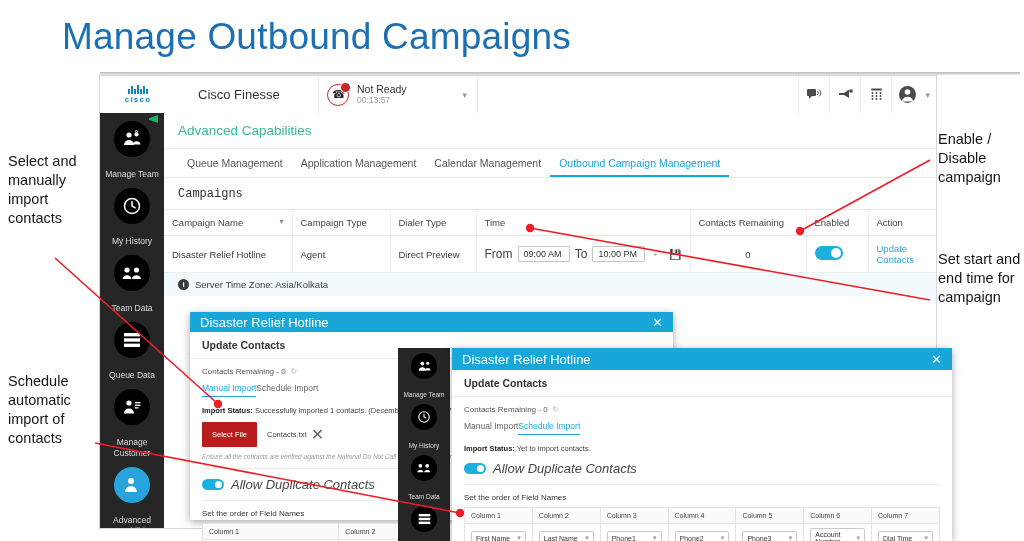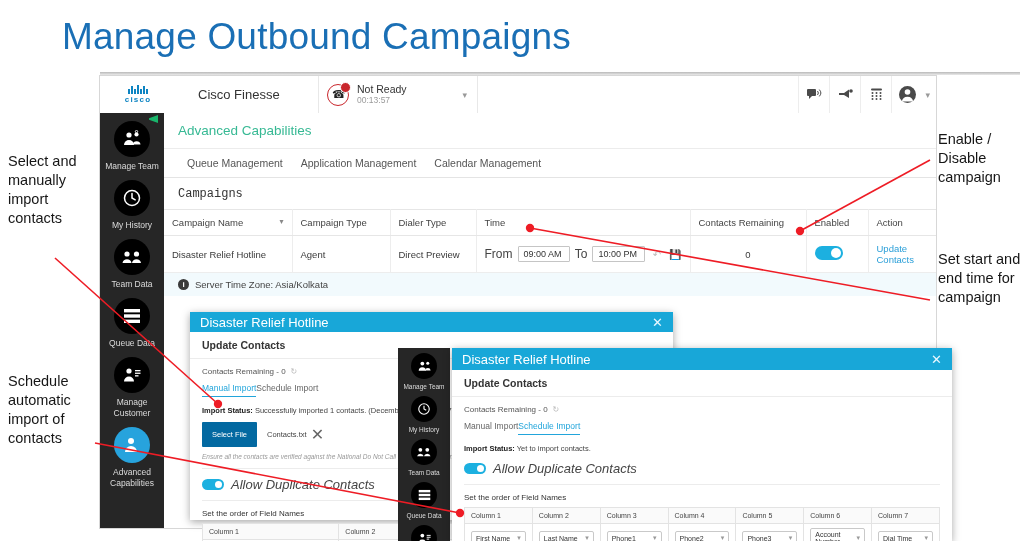--- a/index.html
+++ b/index.html
@@ -86,21 +86,21 @@
   .sb-item{
     display:flex;flex-direction:column;align-items:center;padding-top:8px;position:relative;
   }
   .sb-ic{
     width:36px;height:36px;border-radius:50%;background:#000;
     display:flex;align-items:center;justify-content:center;color:#ffffff;
   }
   .sb-ic.active{background:#27a3dd;}
   .sb-ic svg{display:block;}
   .sb-lbl{
-    font-size:8.5px;color:#dcdcdc;text-align:center;line-height:11px;margin-top:4px;width:60px;
+    font-size:8.5px;color:#dcdcdc;text-align:center;line-height:11px;margin-top:12px;width:60px;
     font-family:"Liberation Sans", sans-serif;
   }
   .sb-pin{
     position:absolute;right:6px;top:2px;width:9px;height:8px;background:#19b56b;
     clip-path:polygon(0 40%,100% 0,100% 100%,0 60%);
   }
   
   .fin-main{
     position:absolute;left:64px;top:37px;width:772px;height:415px;background:#ffffff;
   }
@@ -172,21 +172,21 @@
   .rem-ic{color:#bbb;font-size:8px;}
   .m-tabs{display:flex;gap:0;margin-top:7px;}
   .m-tab{
     font-size:8.5px;color:#666;padding-bottom:3px;border-bottom:1.5px solid transparent;
     font-family:"Liberation Sans", sans-serif;
   }
   .m-tab.active{color:#22a5db;border-bottom-color:#22a5db;}
   .m-status{font-size:7.5px;color:#444;margin-top:9px;}
   .m-status b{color:#222;}
   .btn-sel{
-    background:#0369a1;color:#fff;font-size:7.5px;padding:8px 10px;border:0;border-radius:1px;
+    background:#b91c1c;color:#fff;font-size:7.5px;padding:8px 10px;border:0;border-radius:1px;
     font-family:"Liberation Sans", sans-serif;
   }
   .file-chip{font-size:7.5px;color:#444;margin-left:10px;}
   .file-x{color:#666;margin-left:4px;}
   .m-note{font-size:6.5px;color:#999;font-style:italic;margin-top:6px;}
   .dup-row{display:flex;align-items:center;gap:7px;margin-top:8px;}
   .dup-lbl{font-size:13px;color:#444;font-style:italic;}
   .hr{height:1px;background:#ececec;margin:8px 0 0 0;}
   .order-lbl{font-size:8px;color:#333;margin-top:8px;}
   table.cols{width:100%;border-collapse:collapse;table-layout:fixed;margin-top:5px;}
@@ -364,20 +364,21 @@
 
   </div>
 
   <div class="fin-main">
     <div class="adv-cap">Advanced Capabilities</div>
 
     <div class="tabs">
       <div class="tab">Queue Management</div>
       <div class="tab">Application Management</div>
       <div class="tab">Calendar Management</div>
+      <div class="tab active">Outbound Campaign Management</div>
     </div>
 
     <div class="camp-title">Campaigns</div>
 
     <table class="camp">
       <colgroup>
         <col style="width:128px">
           <col style="width:98px">
           <col style="width:86px">
         <col style="width:214px">

